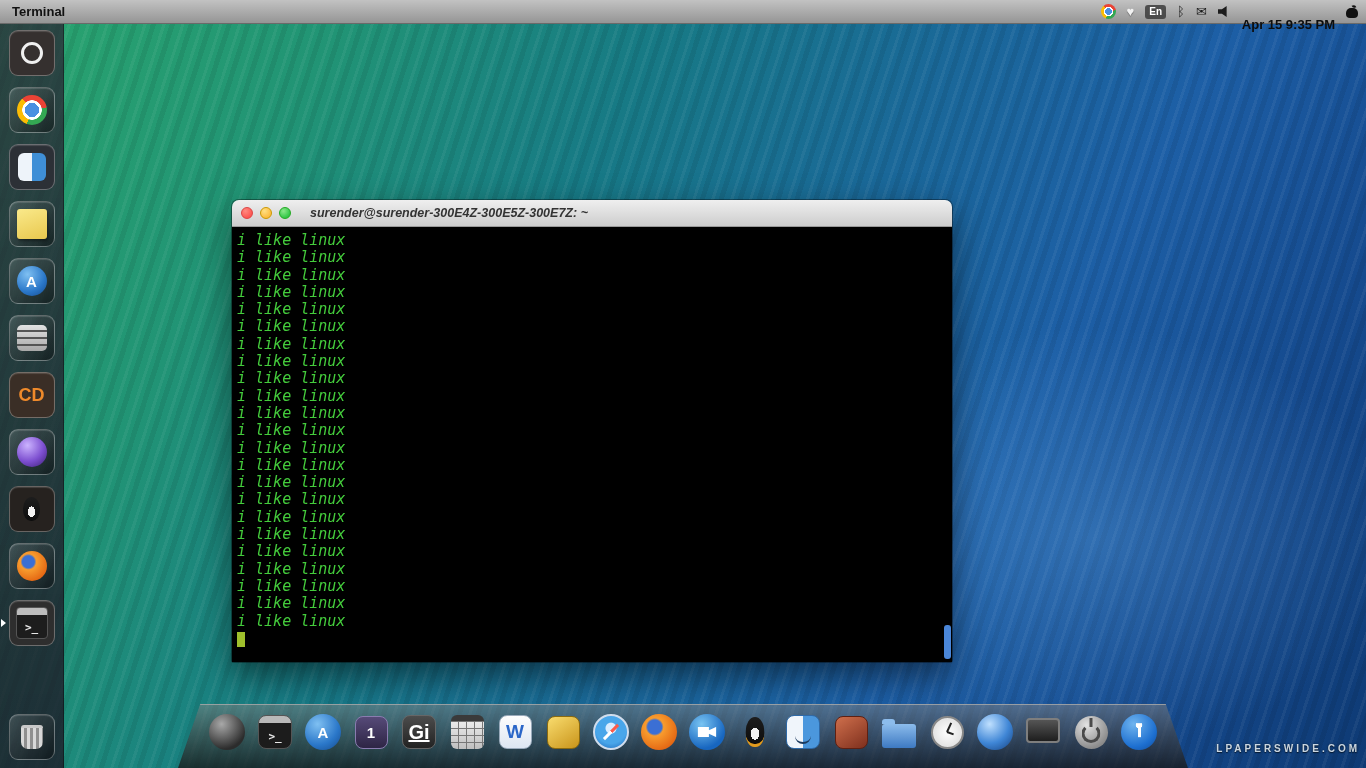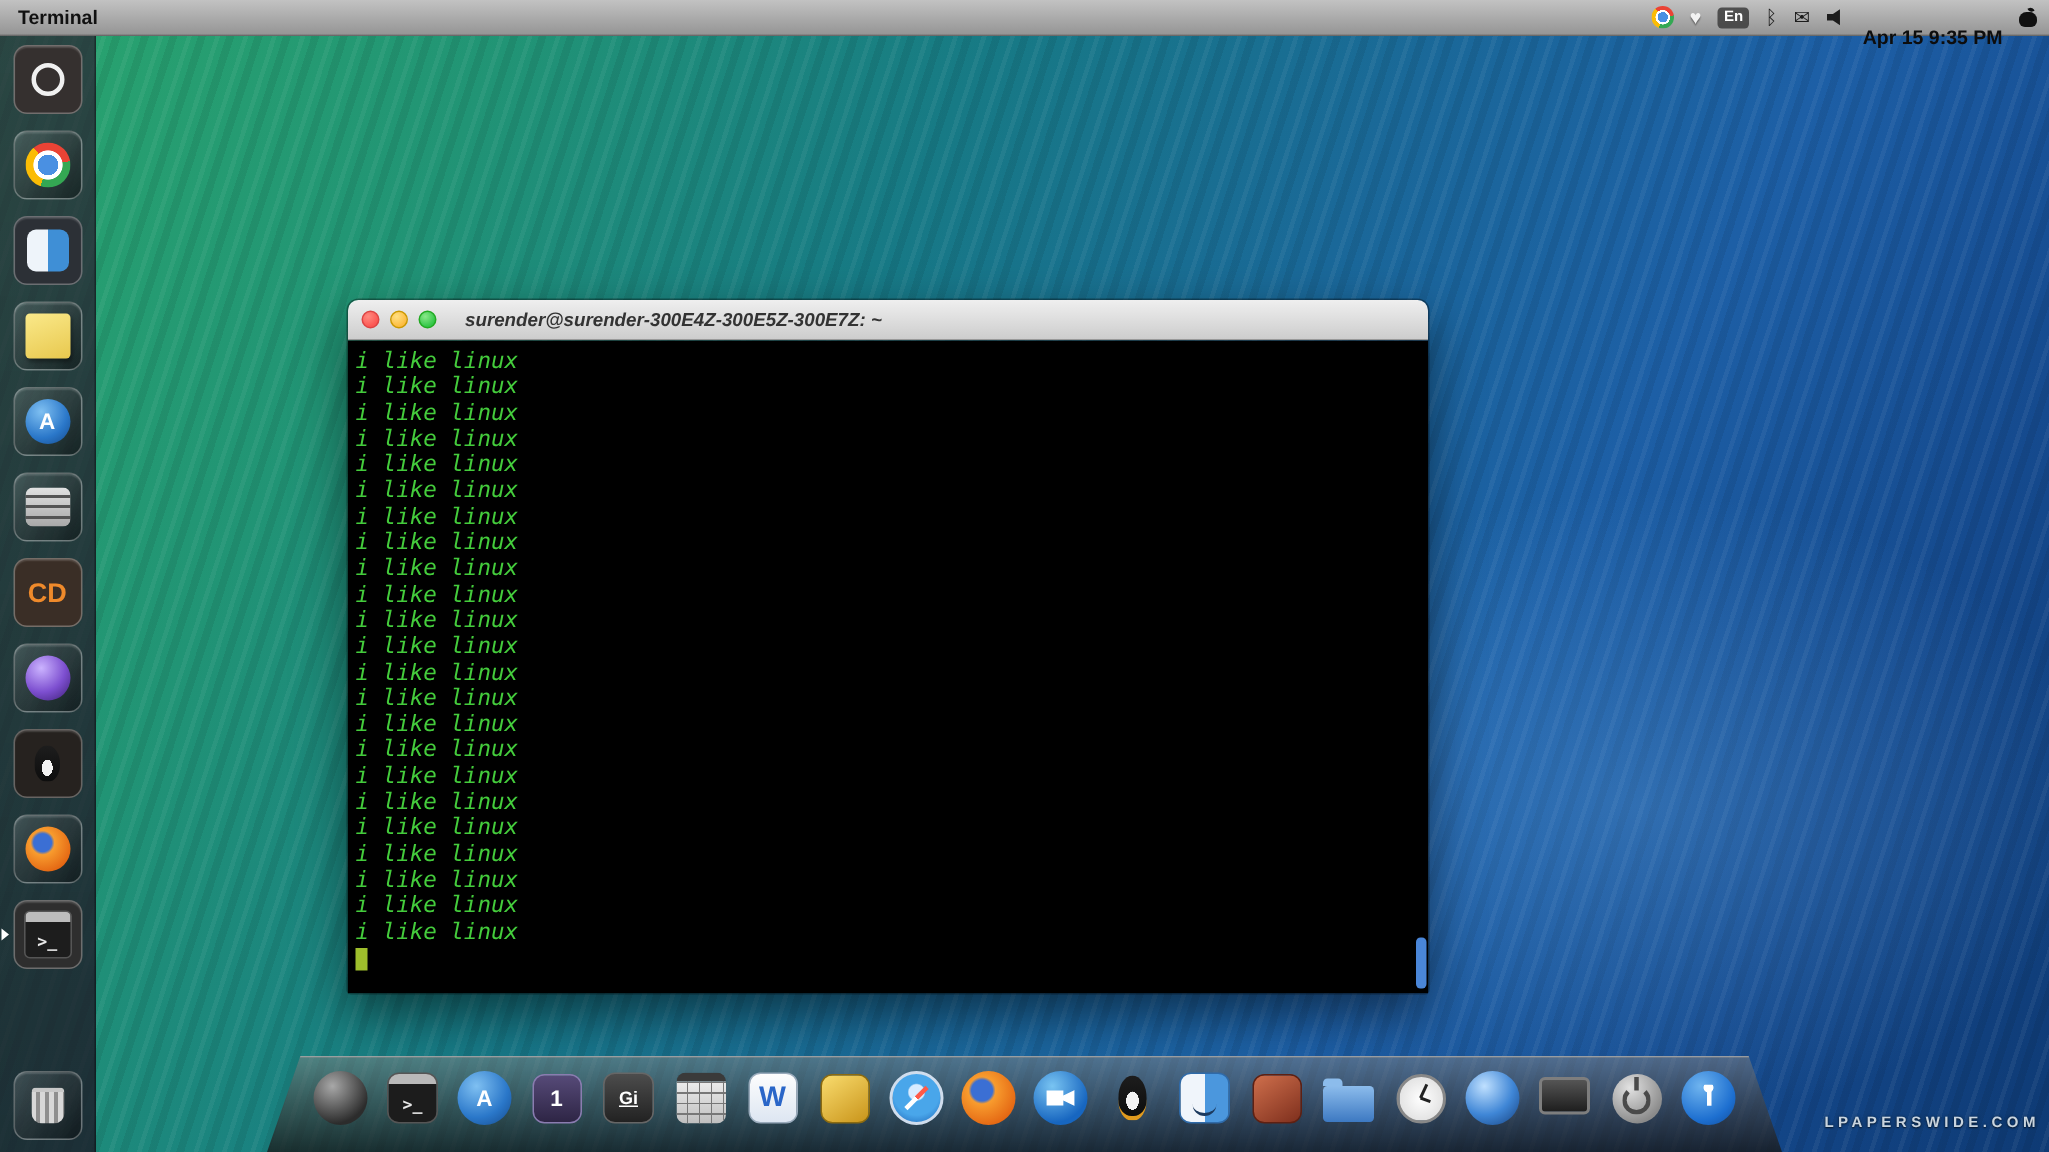--- a/index.html
+++ b/index.html
@@ -189,21 +189,21 @@
   .dglyph {
     position:absolute; inset:0; display:flex; align-items:center; justify-content:center;
     color:#fff; font-weight:bold; font-size:15px; pointer-events:none;
   }
   .ic-apple .dart { border-radius:50%; background:radial-gradient(circle at 35% 28%, #a8a8a8, #2c2c2c 72%); }
   .ic-term2 .dart { width:34px; height:34px; background:linear-gradient(#b9b9b9 0 7px, #1c1c1c 7px); border:1px solid #555; }
   .ic-term2 .dglyph { font-family:"DejaVu Sans Mono", monospace; font-size:11px; color:#e8e8e8; padding-top:8px; }
   .ic-appstore .dart { border-radius:50%; background:radial-gradient(circle at 35% 28%, #7fc0f2, #2a77c9 60%, #15498a); }
   .ic-workspace .dart { width:33px; height:33px; background:linear-gradient(#564a78, #2e2545); border:1px solid #8a7cb0; }
   .ic-gimp .dart { width:34px; height:34px; background:linear-gradient(#4c4c4c, #222); border:1px solid #666; }
-  .ic-gimp .dglyph { font-size:12px;text-decoration:underline; }
+  .ic-gimp .dglyph { font-size:20px;text-decoration:underline; }
   .ic-calc .dart {
     width:33px; height:34px; border-radius:6px;
     background:
       repeating-linear-gradient(0deg, transparent 0 6px, #777 6px 7px),
       repeating-linear-gradient(90deg, transparent 0 7px, #777 7px 8px),
       linear-gradient(#ececec, #bfbfbf);
     border-top:6px solid #3a3a3a;
   }
   .ic-writer .dart { width:33px; height:34px; background:linear-gradient(#fdfdfd, #dde6f2); border:1px solid #9ab; }
   .ic-writer .dglyph { color:#2a66c8; font-size:19px; }

